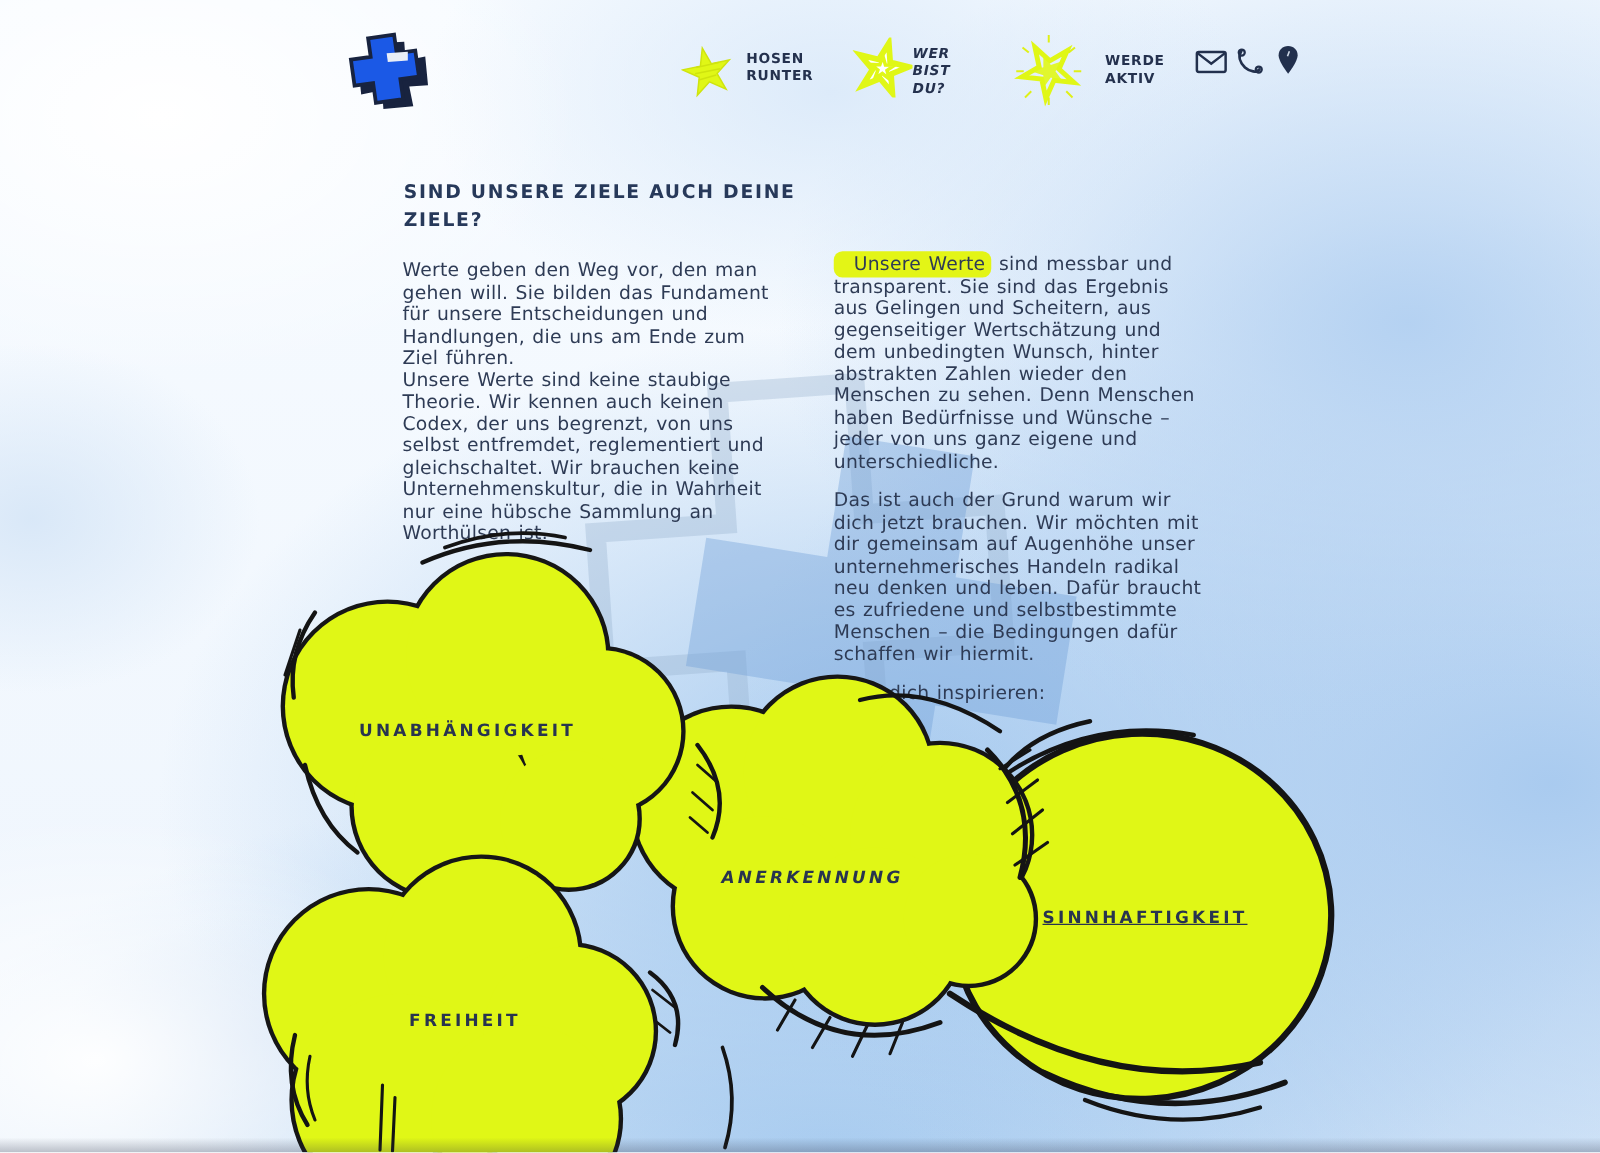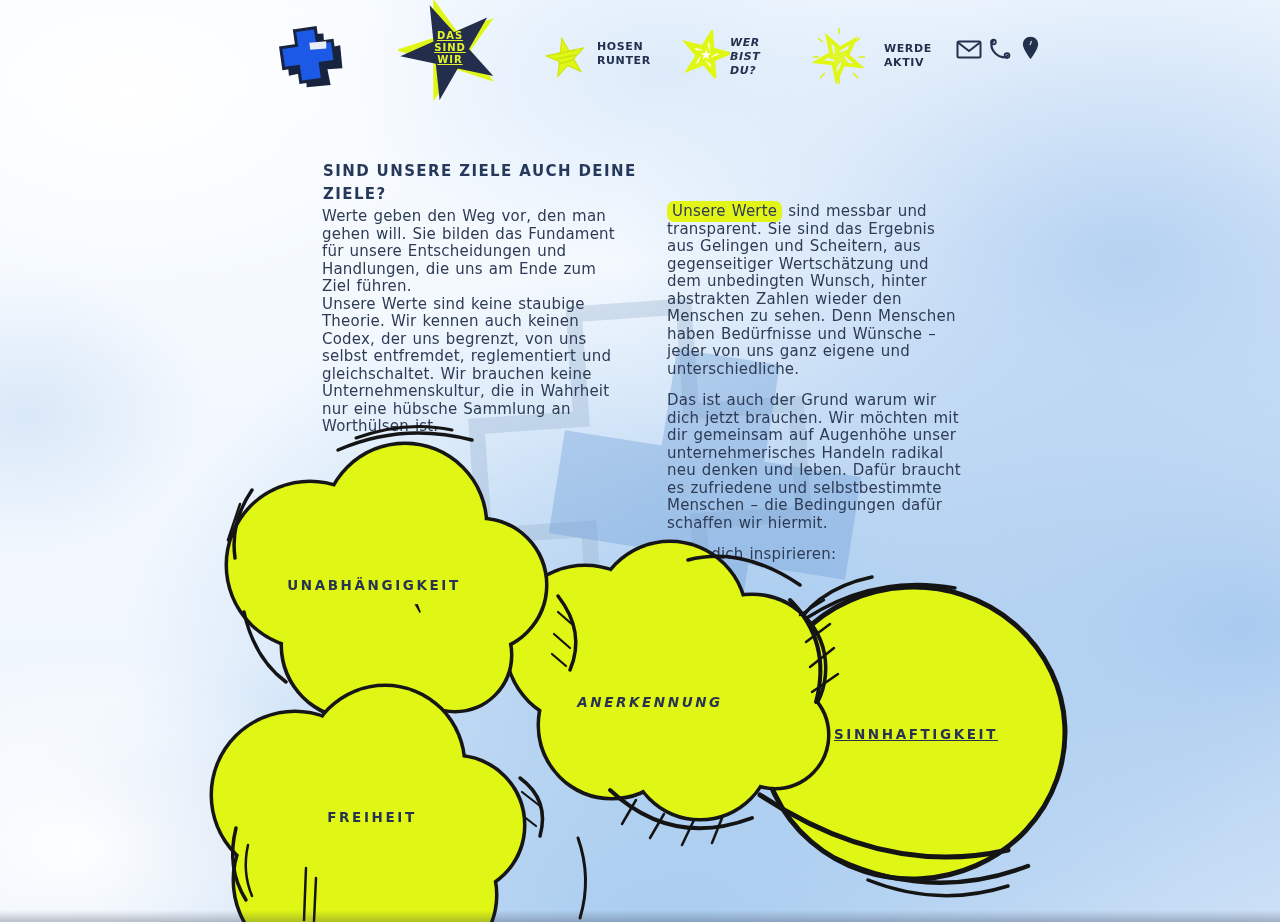--- a/index.html
+++ b/index.html
@@ -41,21 +41,21 @@
   .heading{
     width:335px;font-size:15px;font-weight:bold;color:#27395a;
     letter-spacing:1.4px;line-height:1.5;white-space:pre-line;
   }
   .bodycol{
     width:294px;font-size:15px;color:#2e3b55;line-height:17.5px;
     letter-spacing:.2px;word-spacing:1px;
   }
   .bodycol p{margin:0 0 14px 0;}
   .hl{
-    background:#e3f516;border-radius:7px;padding:1px 5px 2px 5px;
+    background:#e3f516;border-radius:7px;padding:1px 5px 2px 16px;
     box-decoration-break:clone;-webkit-box-decoration-break:clone;
   }
   .cta{font-weight:normal;}
 
   
   .clouds{left:0;top:0;}
   .cloud-label{
     transform:translate(-50%,-50%);
     font-size:13.5px;font-weight:bold;color:#28344f;
     letter-spacing:2.6px;white-space:nowrap;cursor:pointer;
@@ -81,29 +81,20 @@
   </svg>
 
   <div class="abs nav-item" style="left:278px;top:22px;">
     <svg width="66" height="70" viewBox="0 0 66 70">
       <path transform="translate(36,38) rotate(-8)" fill="#18233f" d="M -10 -27 L 13 -25 L 12 -10 L 28 -11 L 27 12 L 12 11 L 13 27 L -11 26 L -10 11 L -27 12 L -26 -12 L -11 -11 Z"></path>
       <path transform="translate(30,33) rotate(-8)" fill="#1b59e6" stroke="#18233f" stroke-width="3" d="M -10 -26 L 11 -26 L 11 -11 L 26 -11 L 26 10 L 11 10 L 11 26 L -11 26 L -11 10 L -26 10 L -26 -11 L -10 -11 Z"></path>
       <path transform="translate(30,33) rotate(-8)" fill="#e9eef7" d="M 3 -12 L 20 -11 L 19 -4 L 3 -5 Z"></path>
     </svg>
   </div>
 
-  <div class="abs nav-item" style="left:398px;top:0px;width:104px;height:104px;">
-    <svg width="104" height="104" viewBox="0 0 104 104">
-      <path transform="translate(52,50) rotate(-18) scale(54)" fill="#e0f716" d="M0,-1 L0.2245,-0.309 L0.951,-0.309 L0.363,0.118 L0.588,0.809 L0,0.382 L-0.588,0.809 L-0.363,0.118 L-0.951,-0.309 L-0.2245,-0.309 Z"></path>
-      <path transform="translate(52,51) rotate(-24) scale(50)" fill="#222e4c" d="M0,-1 L0.2245,-0.309 L0.951,-0.309 L0.363,0.118 L0.588,0.809 L0,0.382 L-0.588,0.809 L-0.363,0.118 L-0.951,-0.309 L-0.2245,-0.309 Z"></path>
-    </svg>
-    <div class="dsw-text">DAS
-SIND
-WIR</div>
-  </div>
 
   <div class="abs nav-item" style="left:545px;top:34px;width:110px;height:46px;">
     <svg class="abs" style="left:0;top:2px;" width="42" height="42" viewBox="0 0 42 42">
       <path transform="translate(21,22) rotate(-12) scale(20)" fill="#e0f716" stroke="#cfe40e" stroke-width="0.06" d="M0,-1 L0.2245,-0.309 L0.951,-0.309 L0.363,0.118 L0.588,0.809 L0,0.382 L-0.588,0.809 L-0.363,0.118 L-0.951,-0.309 L-0.2245,-0.309 Z"></path>
       <path d="M12 18 L30 14 M11 23 L31 19 M14 28 L28 24" stroke="#cfe40e" stroke-width="1.4" fill="none"></path>
     </svg>
     <div class="abs nav-label" style="left:52px;top:6px;">HOSEN
 RUNTER</div>
   </div>
 
@@ -149,21 +140,21 @@
       <circle cx="19" cy="17.6" r="2.4" fill="none" stroke="#22304d" stroke-width="1.8"></circle>
     </svg>
   </div>
   <div class="abs nav-item" style="left:1022px;top:36px;">
     <svg width="17" height="24" viewBox="0 0 17 24">
       <path d="M8.5 0.8 C4 0.8 0.9 4 0.9 8.2 C0.9 13.4 8.5 23 8.5 23 C8.5 23 16.1 13.4 16.1 8.2 C16.1 4 13 0.8 8.5 0.8 Z" fill="#22304d"></path>
       <path d="M9.5 5 L8 9" stroke="#cfd8e6" stroke-width="1.3"></path>
     </svg>
   </div>
 
-  <div class="abs heading" style="left:323px;top:142px;margin-top:18px;">SIND UNSERE ZIELE AUCH DEINE ZIELE?</div>
+  <div class="abs heading" style="left:323px;top:142px;">SIND UNSERE ZIELE AUCH DEINE ZIELE?</div>
 
   <div class="abs bodycol prelines" style="left:322px;top:208px;">Werte geben den Weg vor, den man gehen will. Sie bilden das Fundament für unsere Entscheidungen und Handlungen, die uns am Ende zum Ziel führen.
 Unsere Werte sind keine staubige Theorie. Wir kennen auch keinen Codex, der uns begrenzt, von uns selbst entfremdet, reglementiert und gleichschaltet. Wir brauchen keine Unternehmenskultur, die in Wahrheit nur eine hübsche Sammlung an Worthülsen ist.</div>
 
   <div class="abs bodycol" style="left:667px;top:203px;">
     <p><span class="hl">Unsere Werte</span> <span>sind messbar und transparent. Sie sind das Ergebnis aus Gelingen und Scheitern, aus gegenseitiger Wertschätzung und dem unbedingten Wunsch, hinter abstrakten Zahlen wieder den Menschen zu sehen. Denn Menschen haben Bedürfnisse und Wünsche – jeder von uns ganz eigene und unterschiedliche.</span></p>
     <p>Das ist auch der Grund warum wir dich jetzt brauchen. Wir möchten mit dir gemeinsam auf Augenhöhe unser unternehmerisches Handeln radikal neu denken und leben. Dafür braucht es zufriedene und selbstbestimmte Menschen – die Bedingungen dafür schaffen wir hiermit.</p>
     <p class="cta">Lass' dich inspirieren:</p>
   </div>
 

